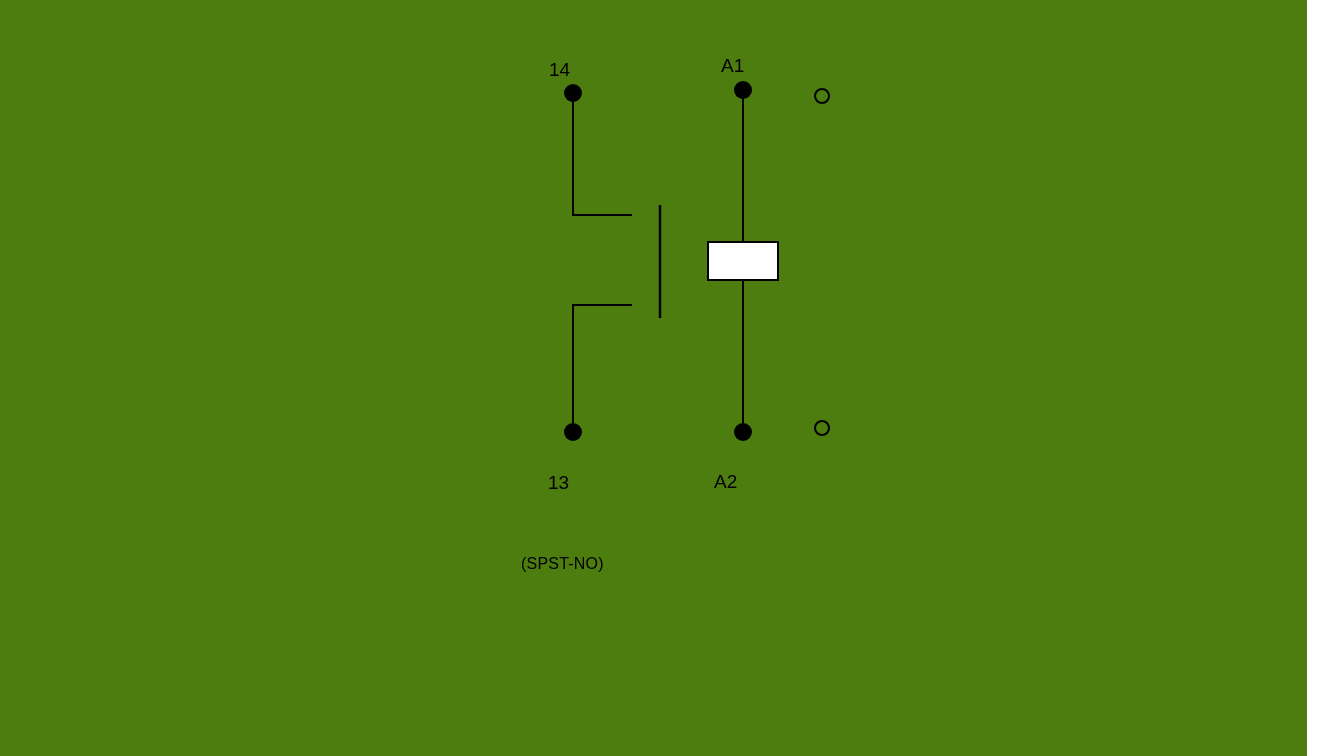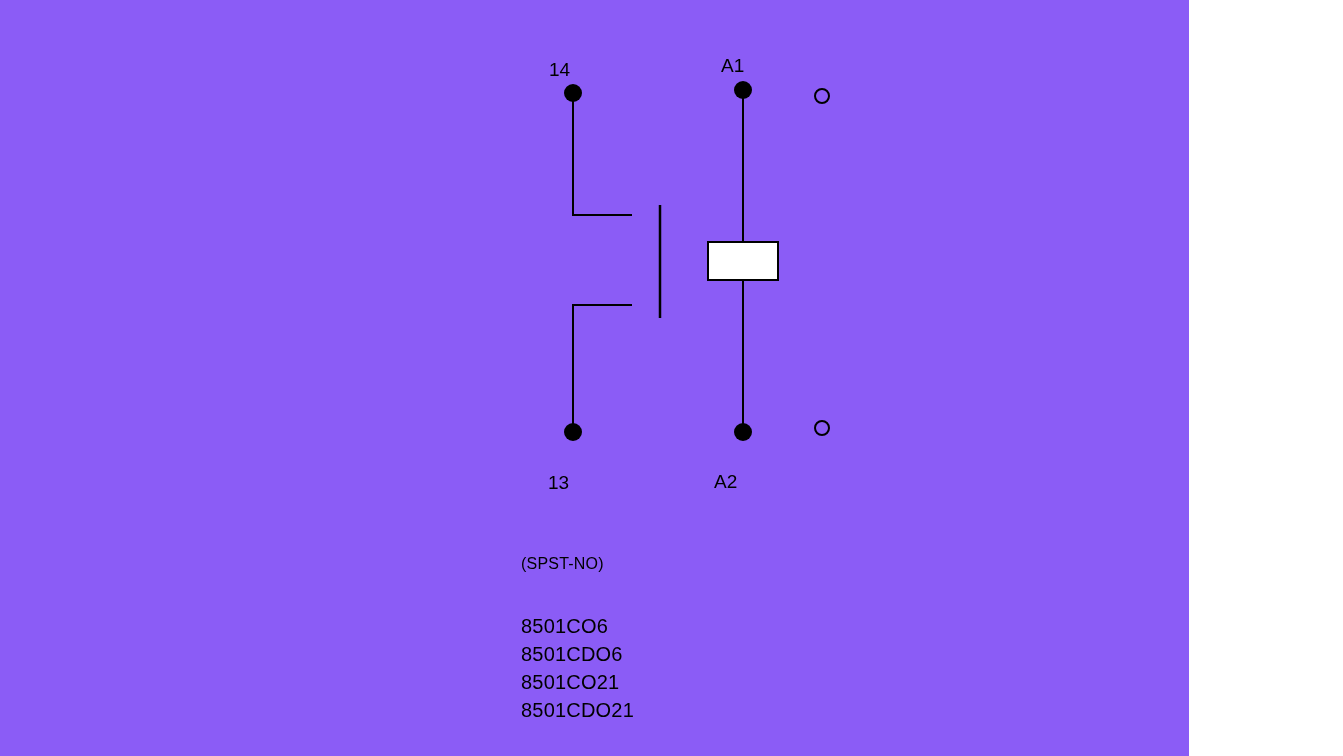--- a/index.html
+++ b/index.html
@@ -3,23 +3,23 @@
   <meta charset="utf-8">
   <style>
     
     html, body {
       margin: 0;
       padding: 0;
       background: #ffffff;
     }
     .canvas {
       position: relative;
-      width: 1189px;
+      width: 1307px;
       height: 756px;
-      background: #8b5cf6;
+      background: #4d7c0f;
       font-family: "Liberation Sans", sans-serif;
       color: #000000;
       overflow: hidden;
       text-decoration: underline;
     }
     .schematic-svg {
       position: absolute;
       top: 0;
       left: 0;
     }
@@ -79,20 +79,14 @@
 
     <text x="714" y="488" class="schematic-label">A2</text>
 
     <circle cx="822" cy="96" r="7" fill="none" stroke="#000000" stroke-width="2"></circle>
 
     <circle cx="822" cy="428" r="7" fill="none" stroke="#000000" stroke-width="2"></circle>
   </svg>
 
   <div class="caption">(SPST-NO)</div>
 
-  <div class="part-numbers">
-    <div>8501CO6</div>
-    <div>8501CDO6</div>
-    <div>8501CO21</div>
-    <div>8501CDO21</div>
-  </div>
 
 </div>
 
 </body></html>

